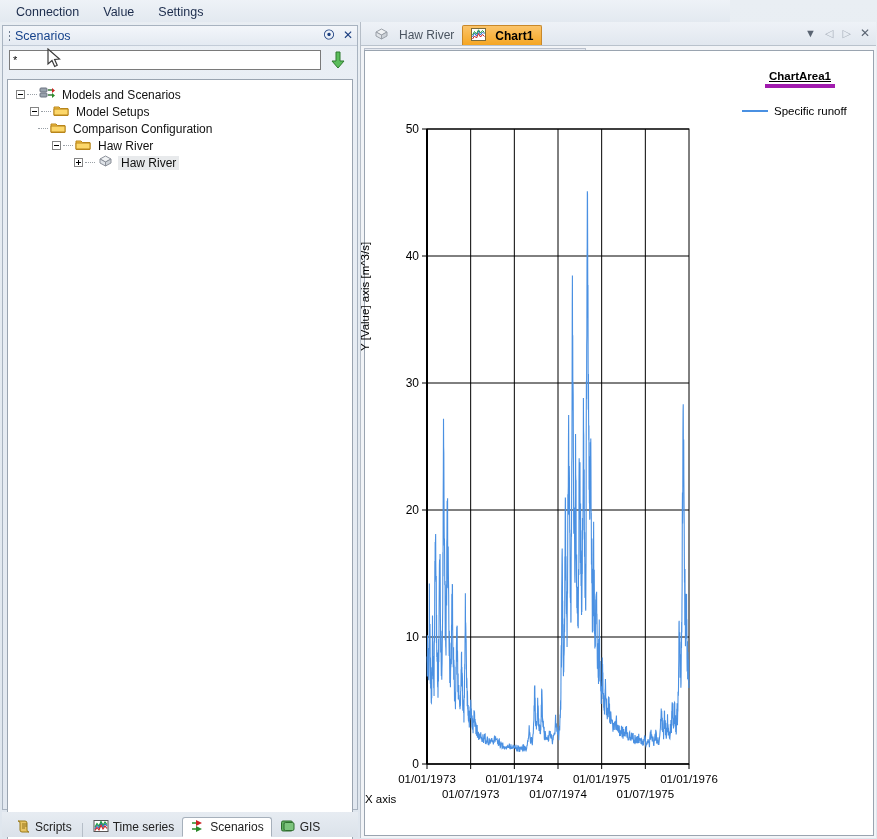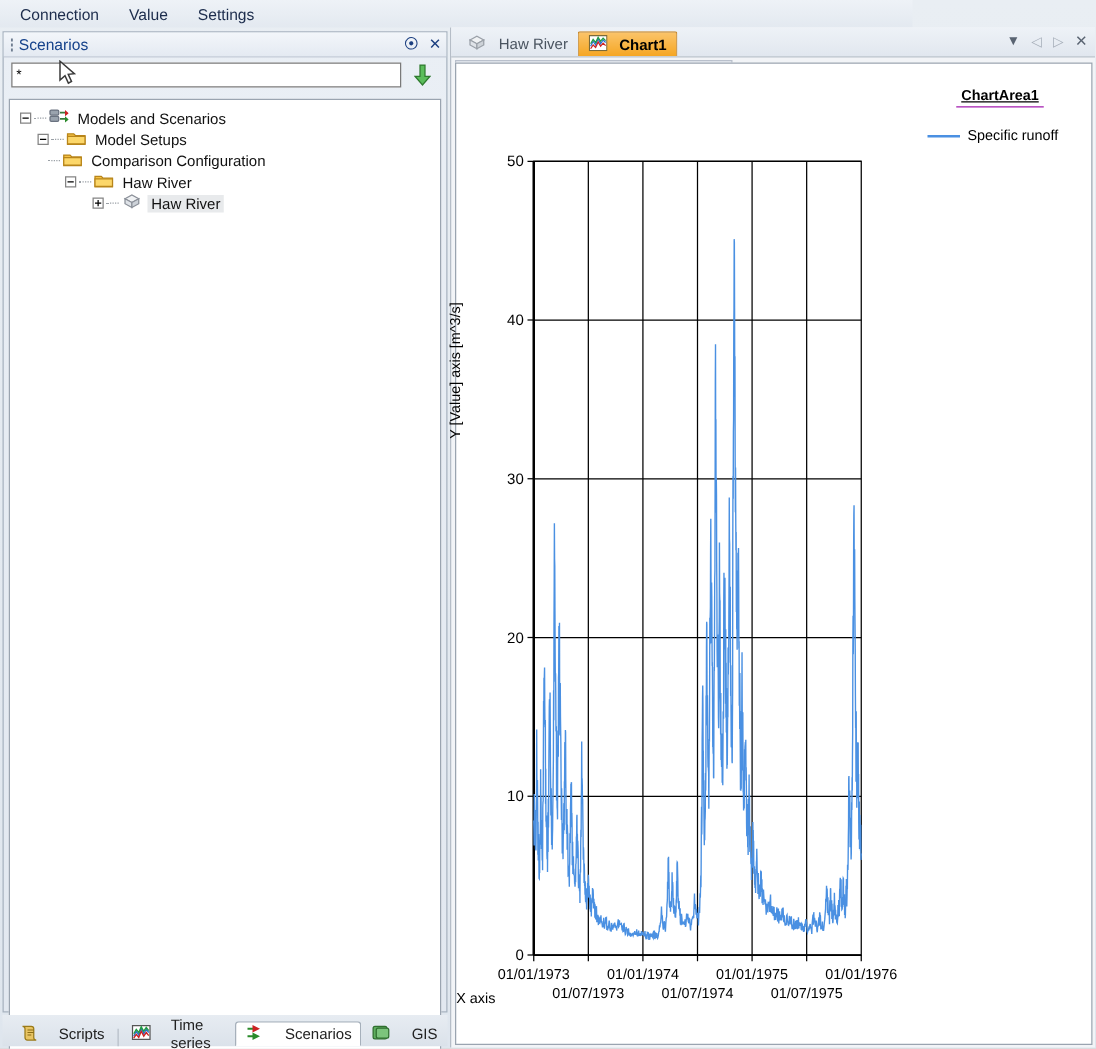--- a/index.html
+++ b/index.html
@@ -117,21 +117,21 @@
 
   
   #bottomtabs {
     position: absolute; left: 2px; top: 812px;
     width: 356px; height: 25px;
     display: flex; align-items: flex-end;
     background: linear-gradient(to bottom,#e7ecf2 0%, #dbe2ea 100%);
     padding-left: 6px;
   }
   .btab {
-    display: flex; align-items: center; gap: 12px;
+    display: flex; align-items: center; gap: 0;
     height: 20px; padding: 0 7px;
     font-size: 12px; color: #222;
     cursor: default;
     border: 1px solid transparent;
   }
   .btab.active {
     background: #ffffff;
     border: 1px solid #a6b0bb; border-bottom-color:#ffffff;
     border-radius: 3px 3px 0 0;
   }
@@ -188,21 +188,21 @@
   }
 
   
   #legend {
     position:absolute; left: 375px; top: 18px;
     width: 120px;
     text-align: center;
   }
   #legend-title {
     font-size: 11.5px; font-weight: bold; color:#000;
-    border-bottom: 1px solid #a21caf; padding-bottom:2px;
+    border-bottom: 4px solid #a21caf; padding-bottom:2px;
     display:inline-block; padding-left:4px; padding-right:4px;
     text-decoration: underline;
   }
   #legend-row { display:flex; align-items:center; gap:6px; margin-top:17px; padding-left:2px;}
   #legend-swatch { width:26px; height:2px; background:#4a90e2; flex:0 0 auto;}
   #legend-label { font-size:11.5px; color:#000; white-space:nowrap;}
 
   .axis-title { font-size: 11.5px; color:#000; }
   #ylabel {
     position:absolute; left:-6px; top:300px;

